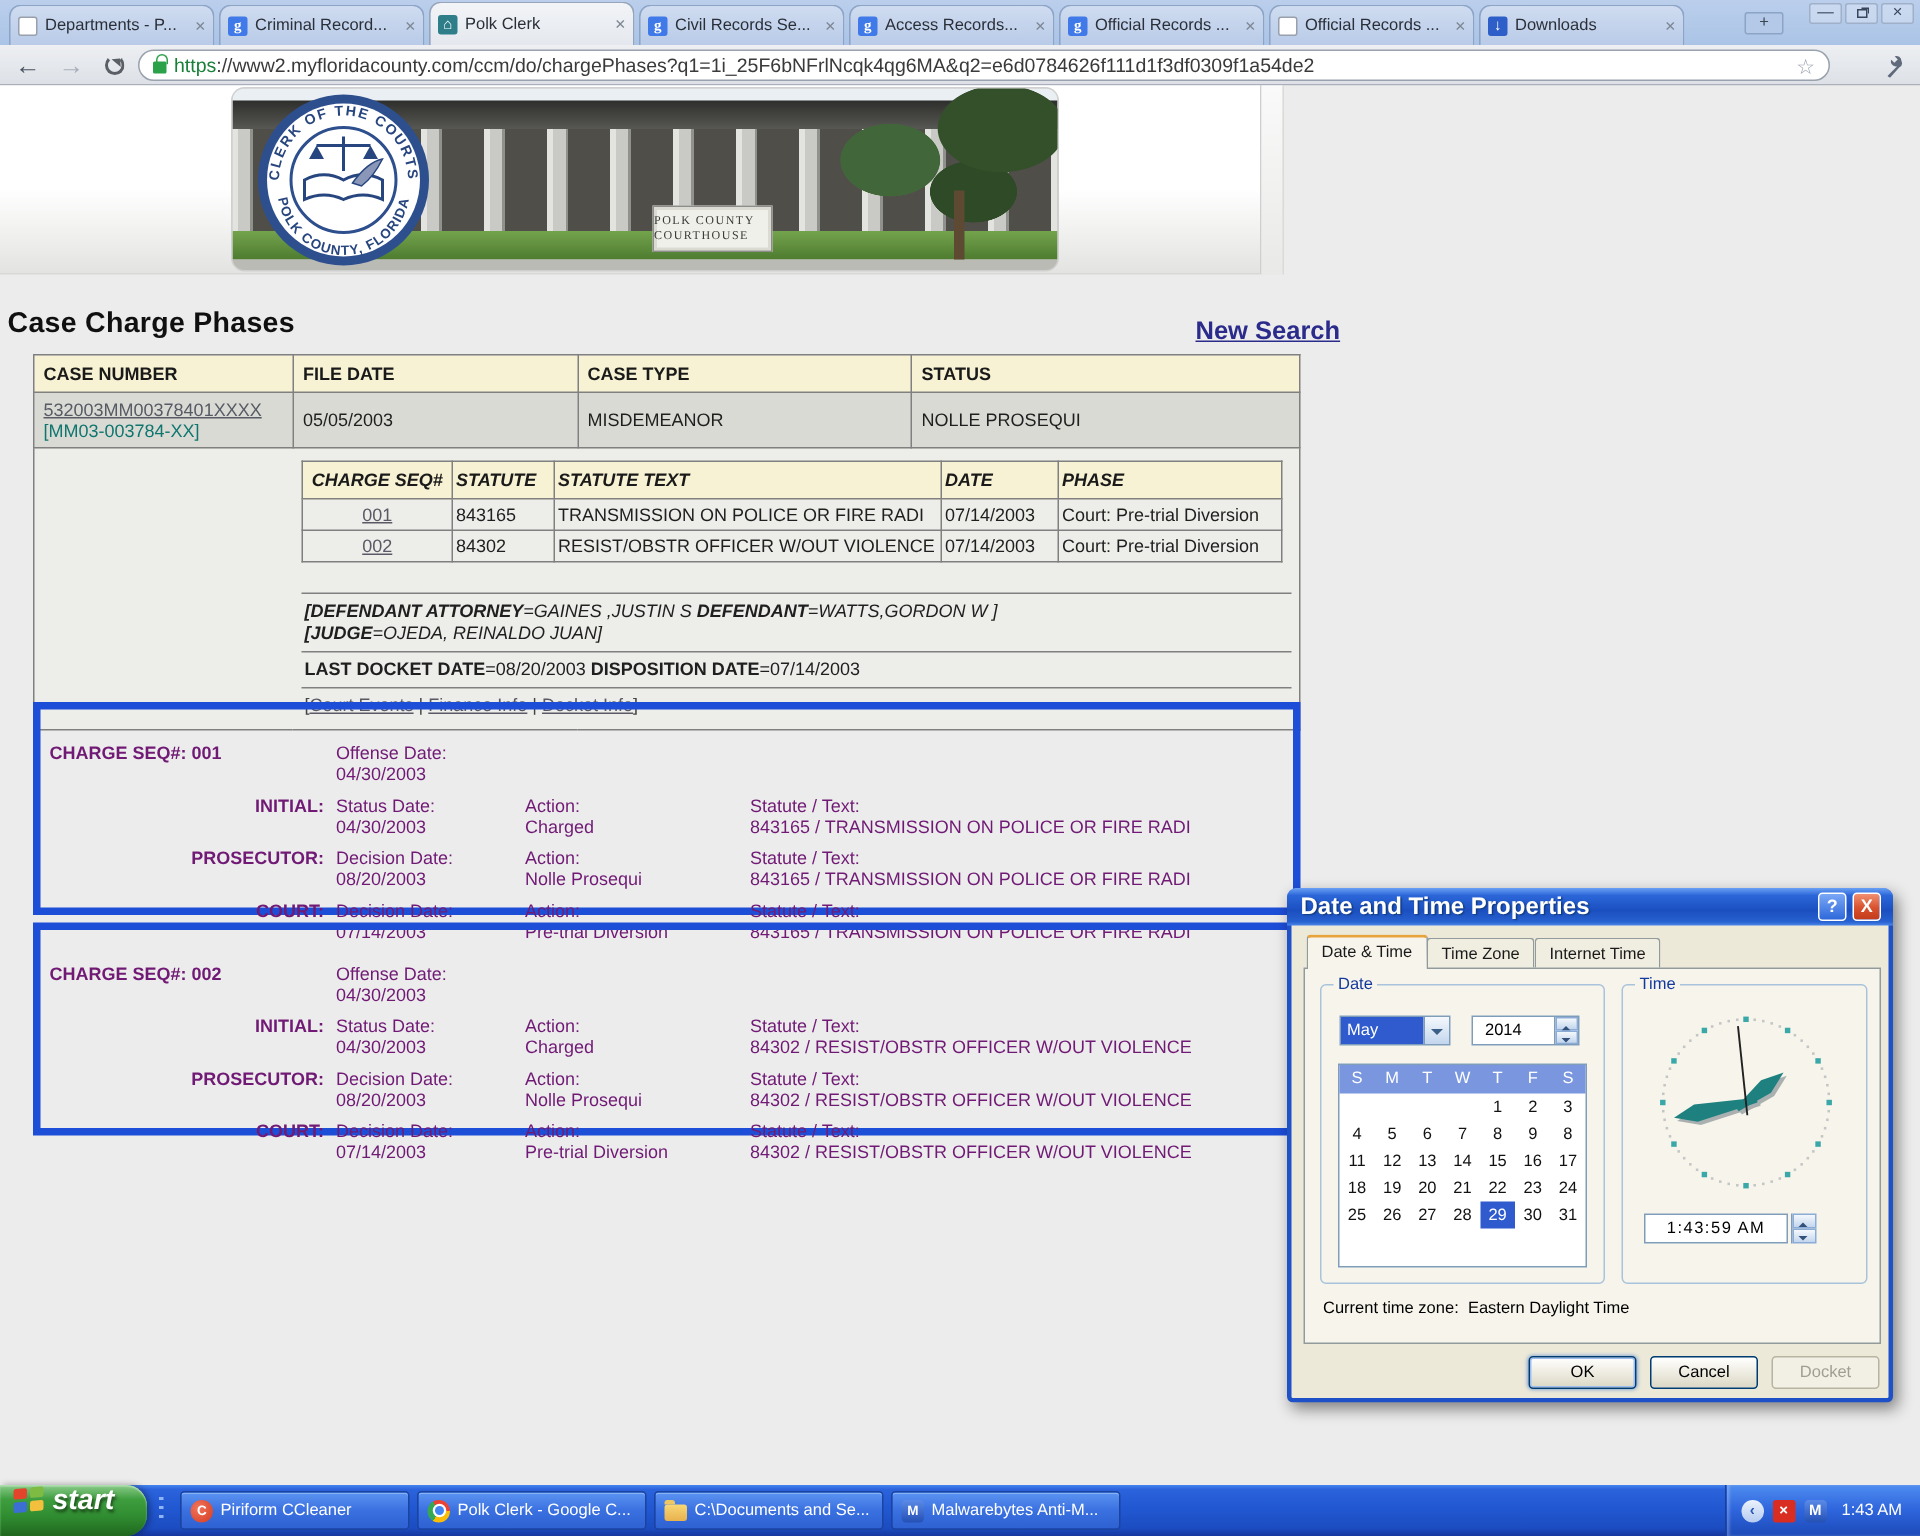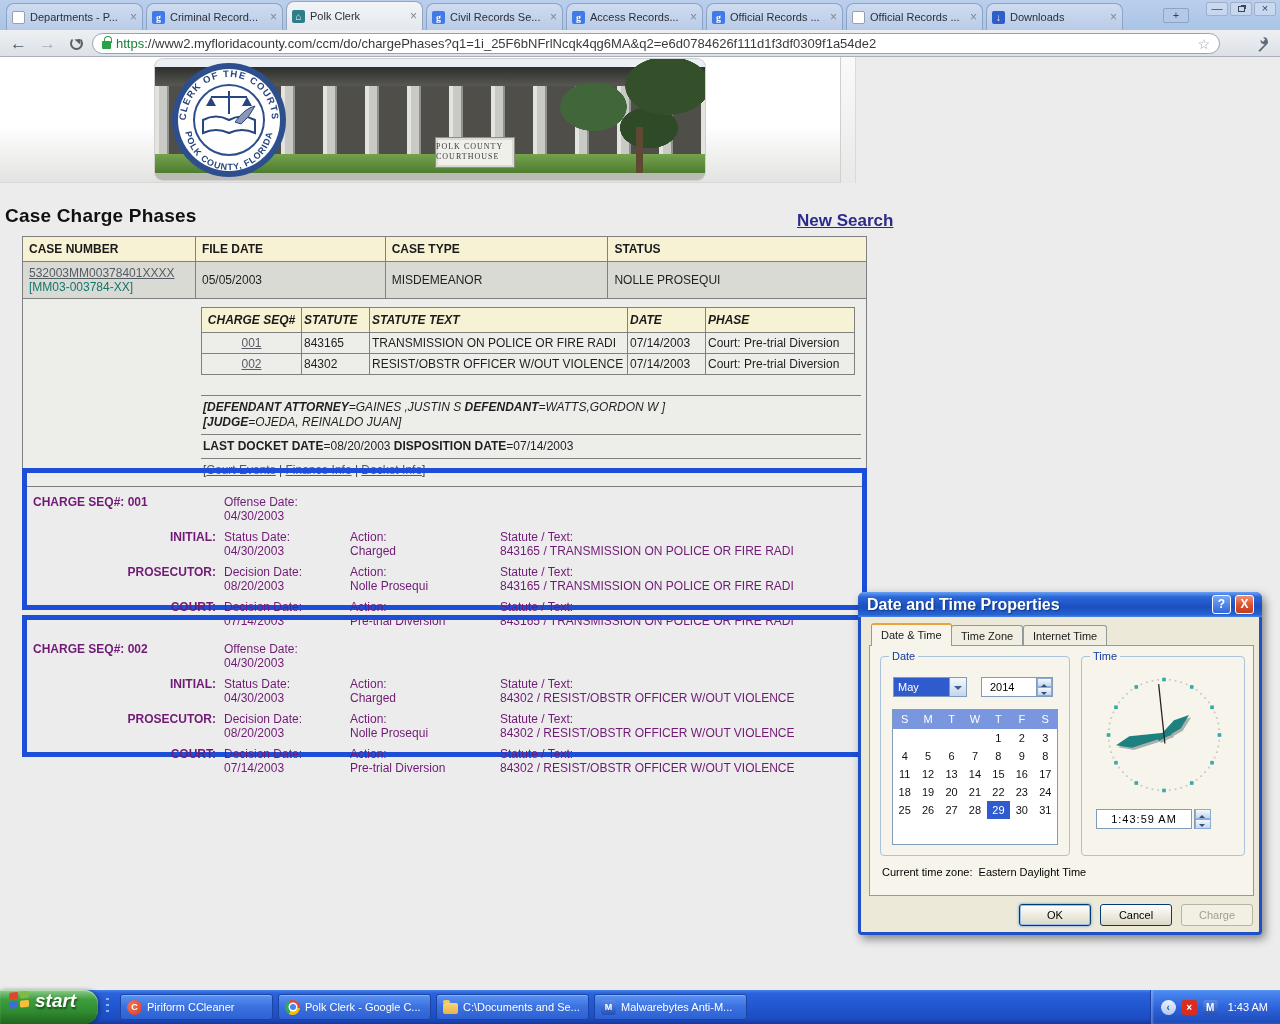--- a/index.html
+++ b/index.html
@@ -619,21 +619,21 @@
       </div>
     </div>
     <div id="tz-line">
       <span>Current time zone:</span>&nbsp;
       <span>Eastern Daylight Time</span>
     </div>
   </div>
 
   <div class="xp-btn" id="btn-ok">OK</div>
   <div class="xp-btn" id="btn-cancel">Cancel</div>
-  <div class="xp-btn" id="btn-apply">Charge</div>
+  <div class="xp-btn" id="btn-apply">Docket</div>
 </div>
 
 <div id="taskbar">
   <div id="start-btn">
     <svg width="22" height="20" viewBox="0 0 22 20">
       <g transform="skewY(-6)">
         <rect x="1" y="3" width="9" height="7" rx="1.5" fill="#E3442C"></rect>
         <rect x="12" y="3" width="9" height="7" rx="1.5" fill="#7EBB42"></rect>
         <rect x="1" y="12" width="9" height="7" rx="1.5" fill="#3B6FD4"></rect>
         <rect x="12" y="12" width="9" height="7" rx="1.5" fill="#F3C03E"></rect>

